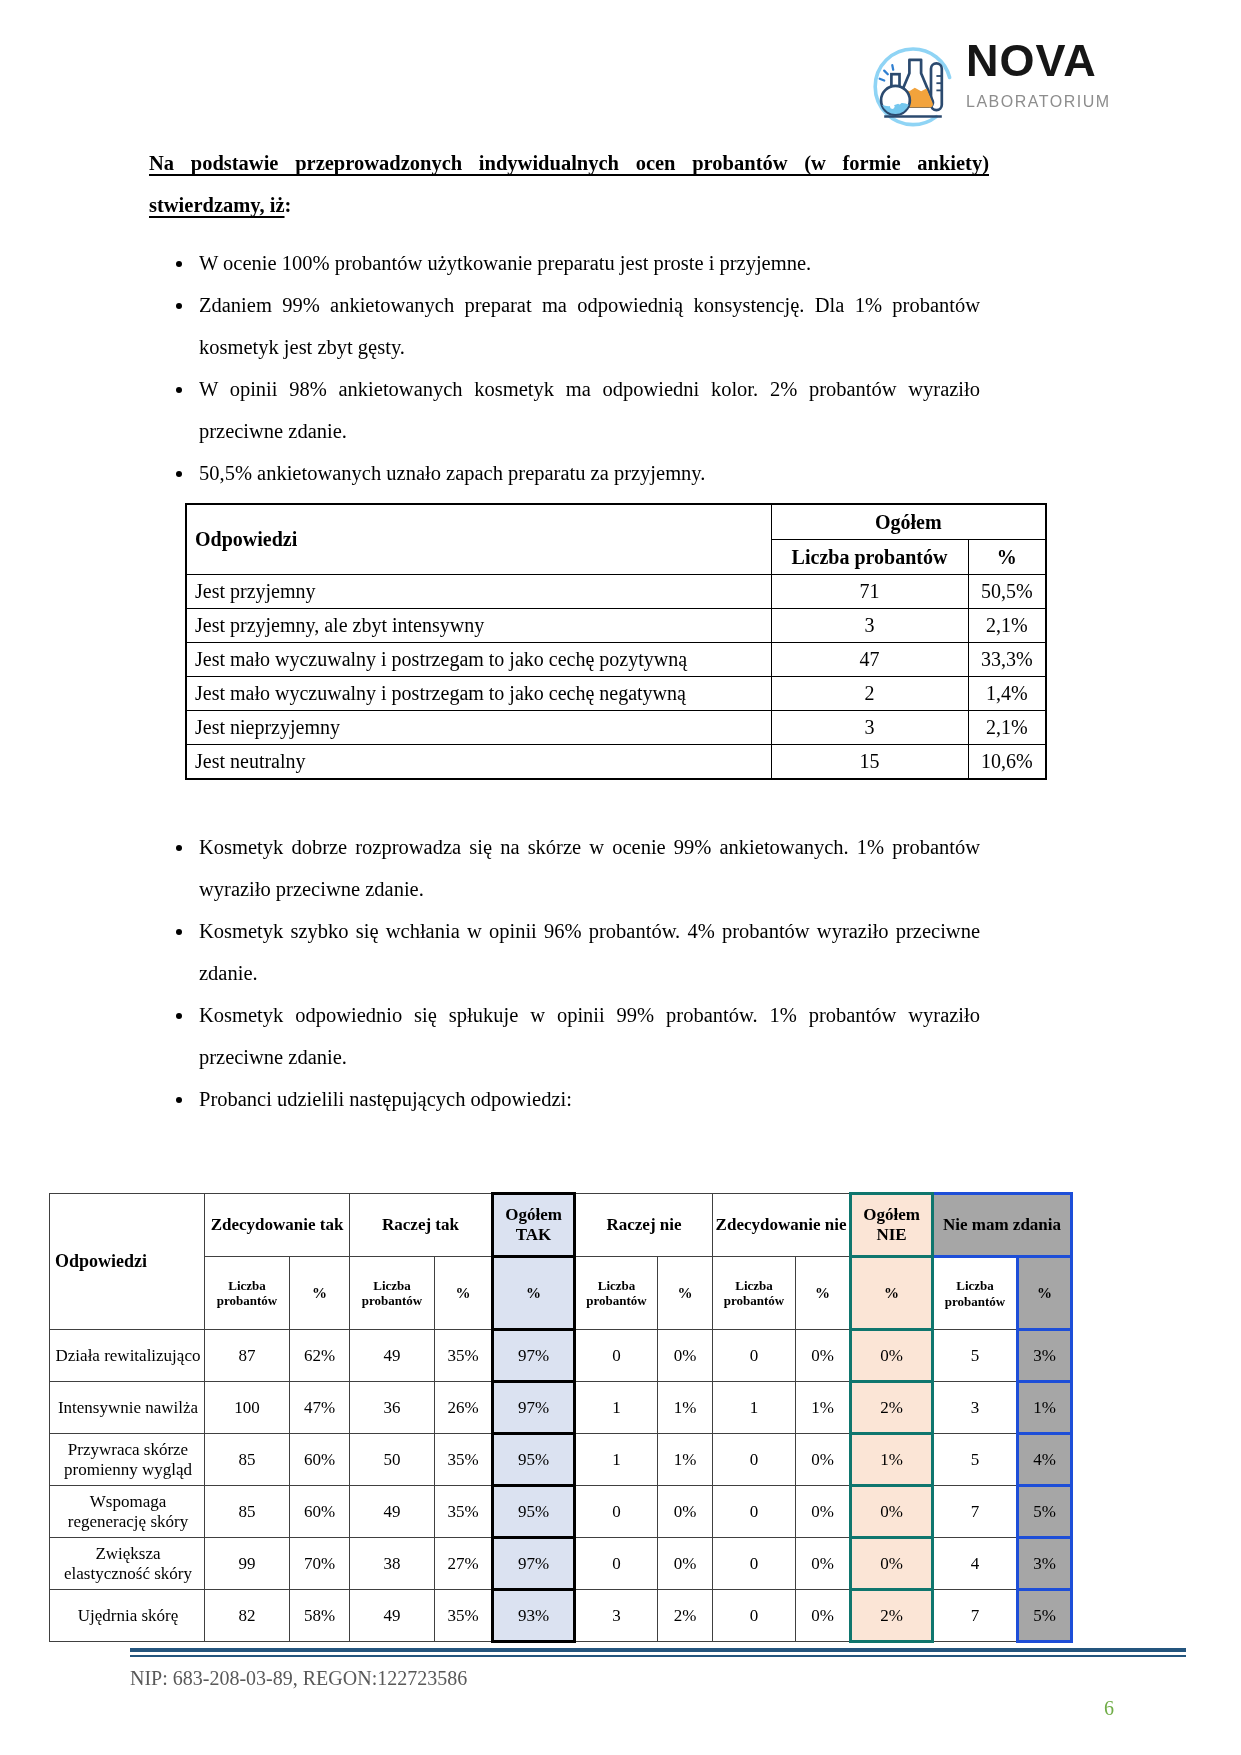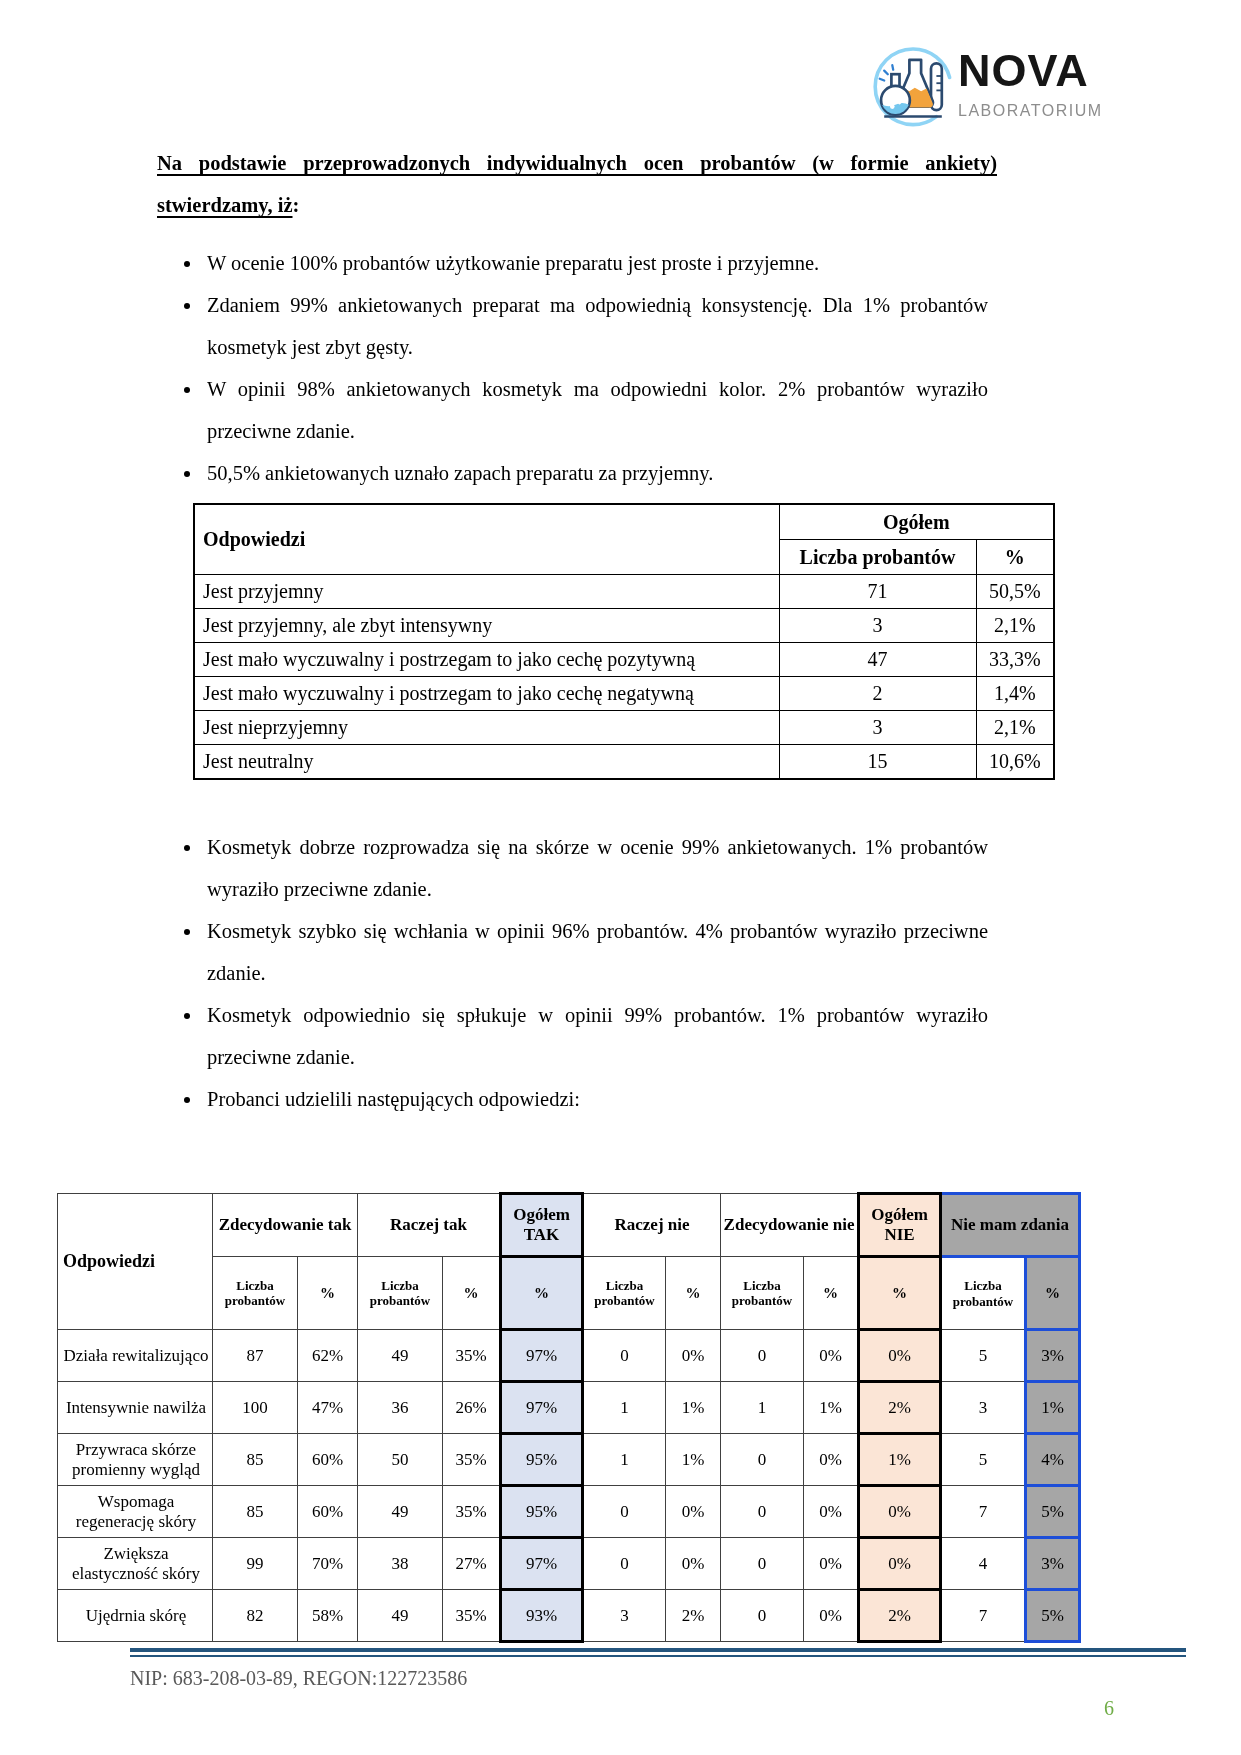--- a/index.html
+++ b/index.html
@@ -2,29 +2,29 @@
 <html lang="pl" style="--tak_fill: #dbe2f1; --nie_fill: #fbe5d6; --gray_fill: #a6a6a6; --footer_line: #24557e; --footer_text: #595959; --page_number: #70ad47; --logo_text: #161616; --logo_sub: #8d8d8d;"><head>
 <meta charset="utf-8">
 <style>
   html,body{margin:0;padding:0;}
   body{
     width:1241px;height:1755px;position:relative;background:#ffffff;
     font-family:"Liberation Serif", serif;color:#000;overflow:hidden;
   }
 
   
-  .logo{position:absolute;top:40px;left:868px;display:flex;align-items:center;gap:0;}
+  .logo{position:absolute;top:40px;left:868px;display:flex;gap:8px;}
   .logo-text{display:flex;flex-direction:column;}
   .logo-name{font-family:"Liberation Sans",sans-serif;font-weight:700;font-size:45px;
              letter-spacing:1px;color:var(--logo_text);line-height:0.95;}
   .logo-sub{font-family:"Liberation Sans",sans-serif;font-size:16px;color:var(--logo_sub);
             letter-spacing:1.5px;margin-top:10px;}
 
   
-  .content{position:absolute;left:157px;top:142px;width:840px;font-family:Liberation Serif, serif;}
+  .content{position:absolute;left:149px;top:142px;width:840px;font-family:Liberation Serif, serif;}
   .heading{font-size:20.5px;font-weight:bold;margin:0 0 16px 0;line-height:2.05;}
   .heading .l1{display:block;text-align:justify;text-align-last:justify;}
   .u{text-decoration:underline;text-underline-offset:4px;}
 
   ul.bullets{list-style:disc;margin:9px;padding:0 0 0 37px;}
   ul.bullets li{font-size:20.5px;line-height:2.05;text-align:justify;padding-left:4px;}
   ul.b2{margin-top:46px;}
 
   
   table.t1{border-collapse:collapse;table-layout:fixed;width:860px;margin:8px 0 0 36px;
@@ -40,21 +40,21 @@
   .t2 th,.t2 td{border:1px solid #404040;overflow:hidden;}
   .t2 thead th{font-weight:bold;font-size:17px;padding:1px 2px;text-align:center;background:#fff;}
   .t2 thead tr.gr th{height:58px;}
   .t2 thead tr.sb th{height:68px;}
   .t2 th.lblh{text-align:left;vertical-align:middle;padding-left:5px;font-size:18px;}
   .t2 .sub-l{font-size:13px;line-height:1.2;}
   .t2 .sub-p{font-size:15px;}
   .t2 td{font-size:17px;text-align:center;height:47px;padding:1px 3px;background:#fff;}
   .t2 td.lbl{text-align:center;font-size:17px;line-height:1.15;padding-left:5px;}
   .t2 .btak{background:var(--tak_fill);border:3px solid #000;}
-  .t2 .bnie{background:var(--nie_fill);border:3px solid #000000;}
+  .t2 .bnie{background:var(--nie_fill);border:3px solid #0f766e;}
   .t2 .bgray{background:var(--gray_fill);border:3px solid #1d4ed8;}
 
   
   .footer{position:absolute;left:130px;top:1648px;width:1056px;
           color:var(--footer_text);font-size:20px;line-height:1.42;}
   .footer-rule{height:3px;border-top:4px solid var(--footer_line);
                border-bottom:2px solid var(--footer_line);margin-bottom:7px;}
   .footer-page{position:absolute;right:72px;top:46px;color:var(--page_number);}
 </style>
 </head>

